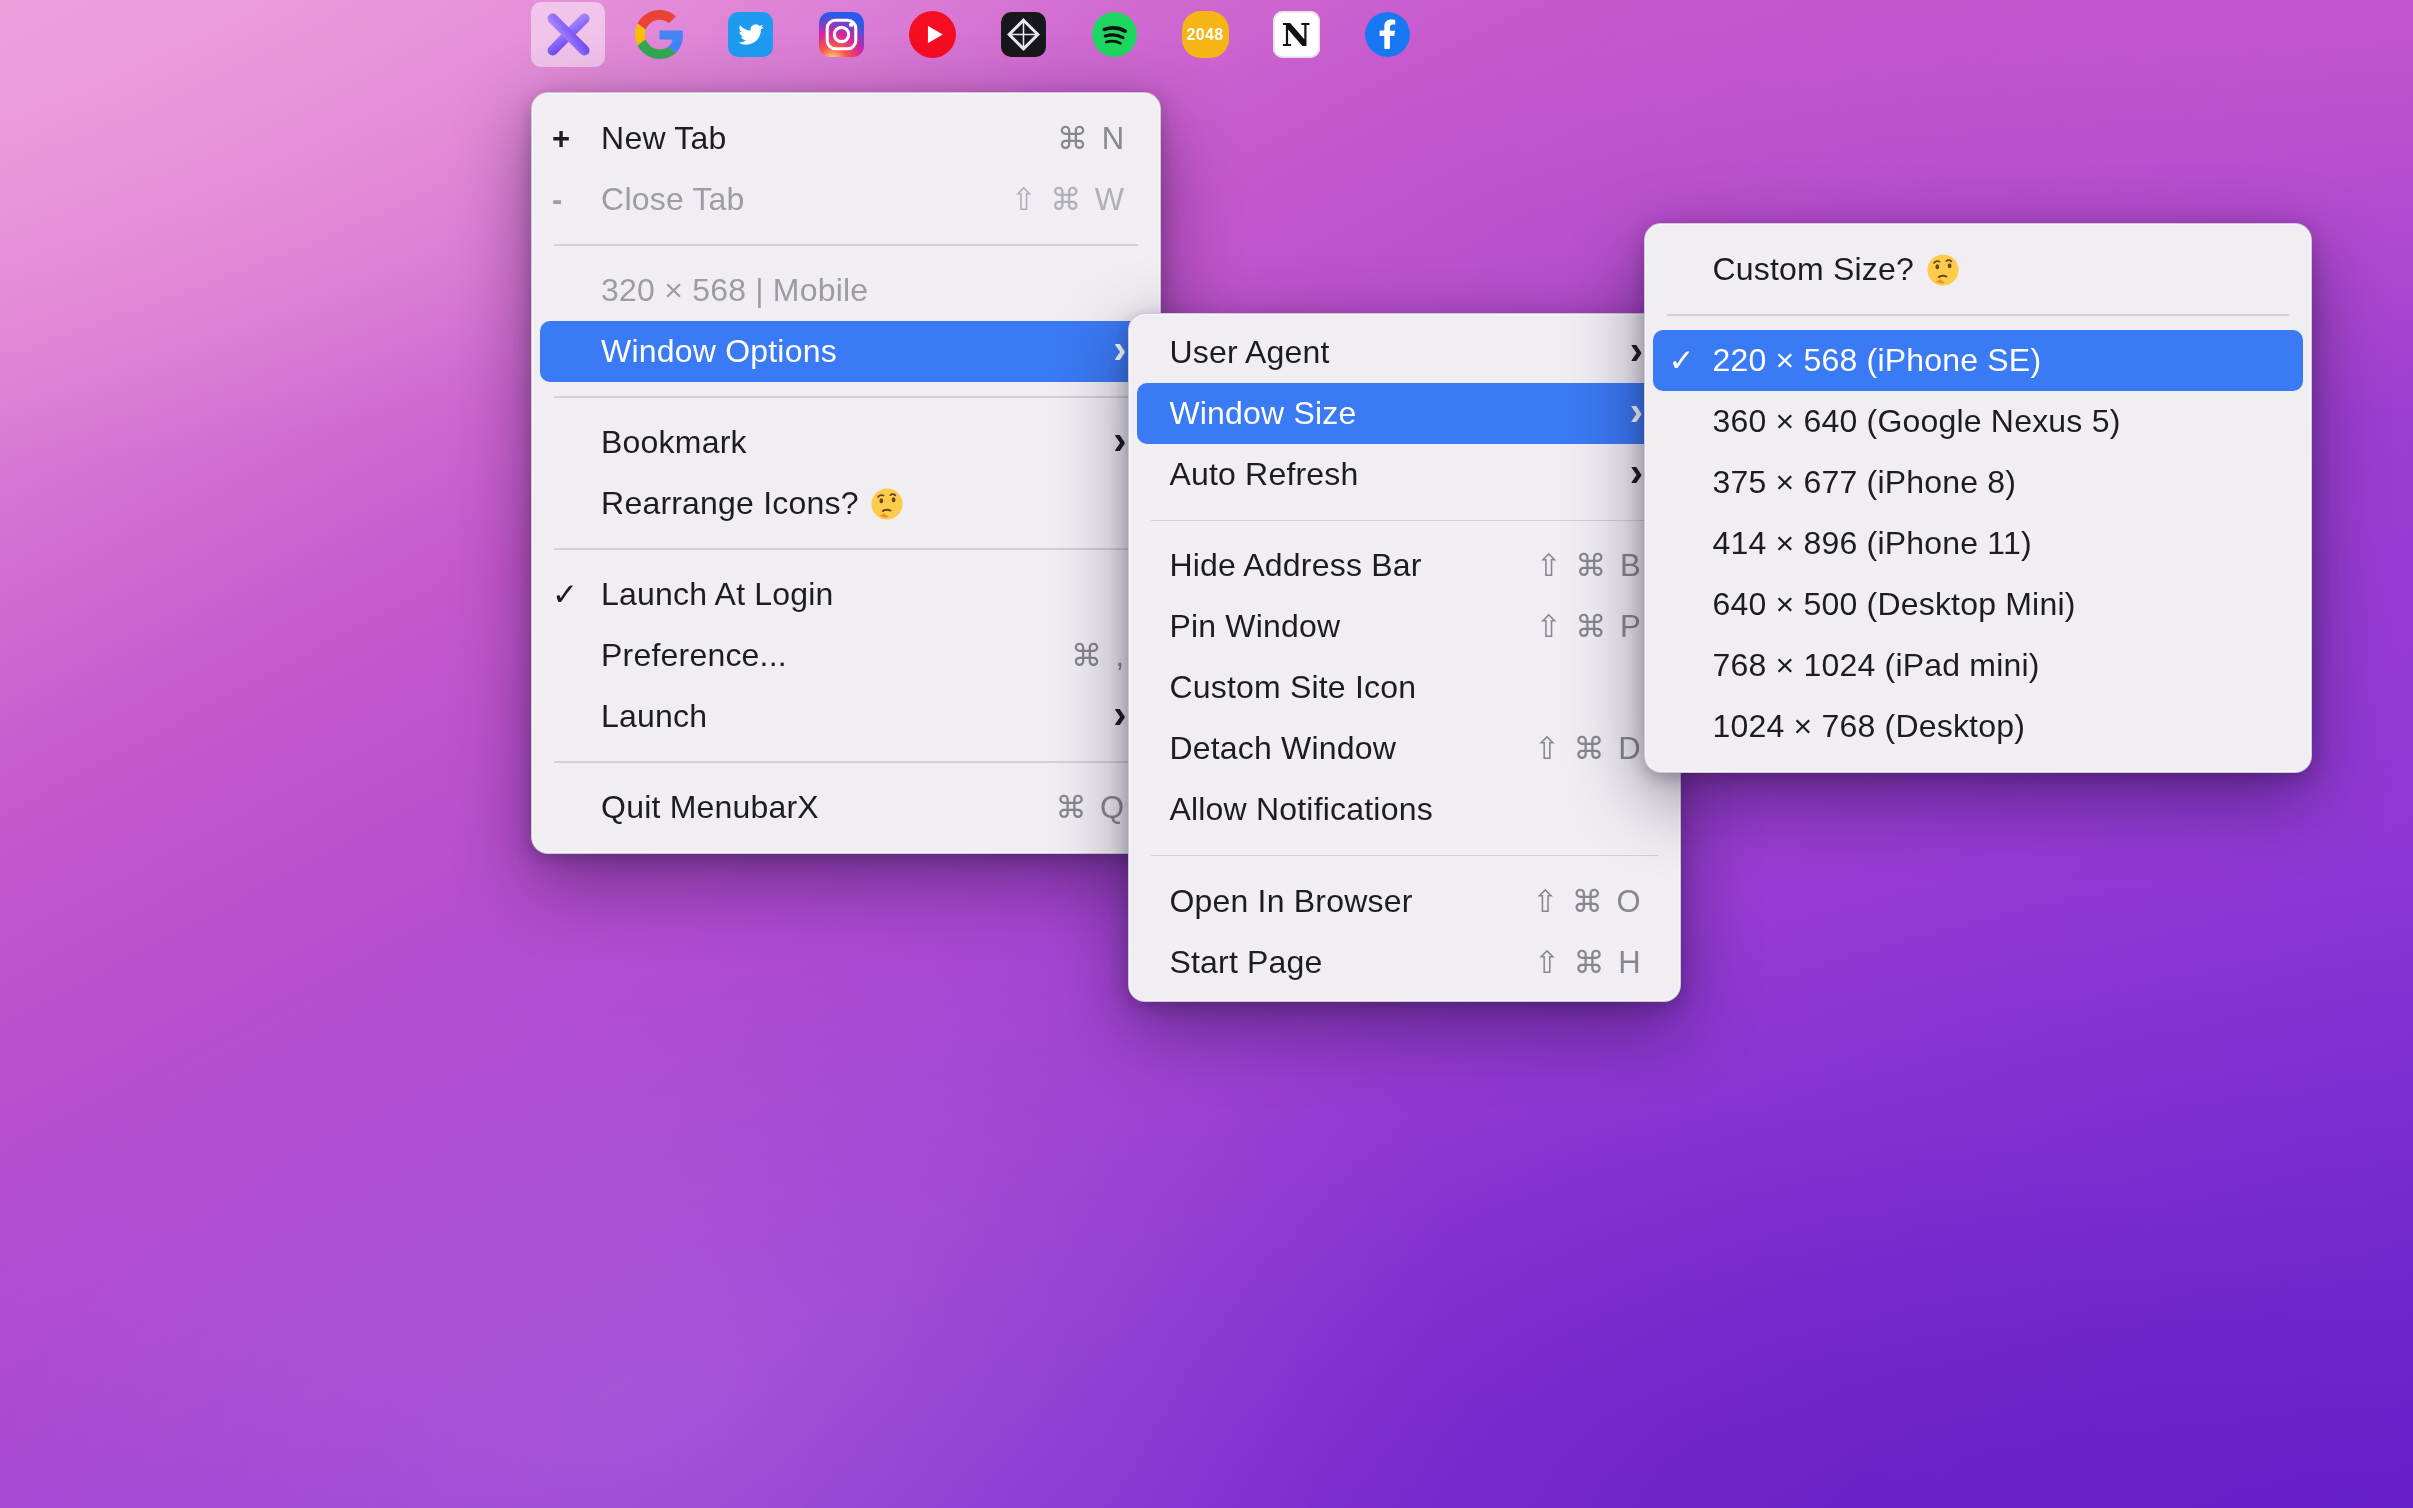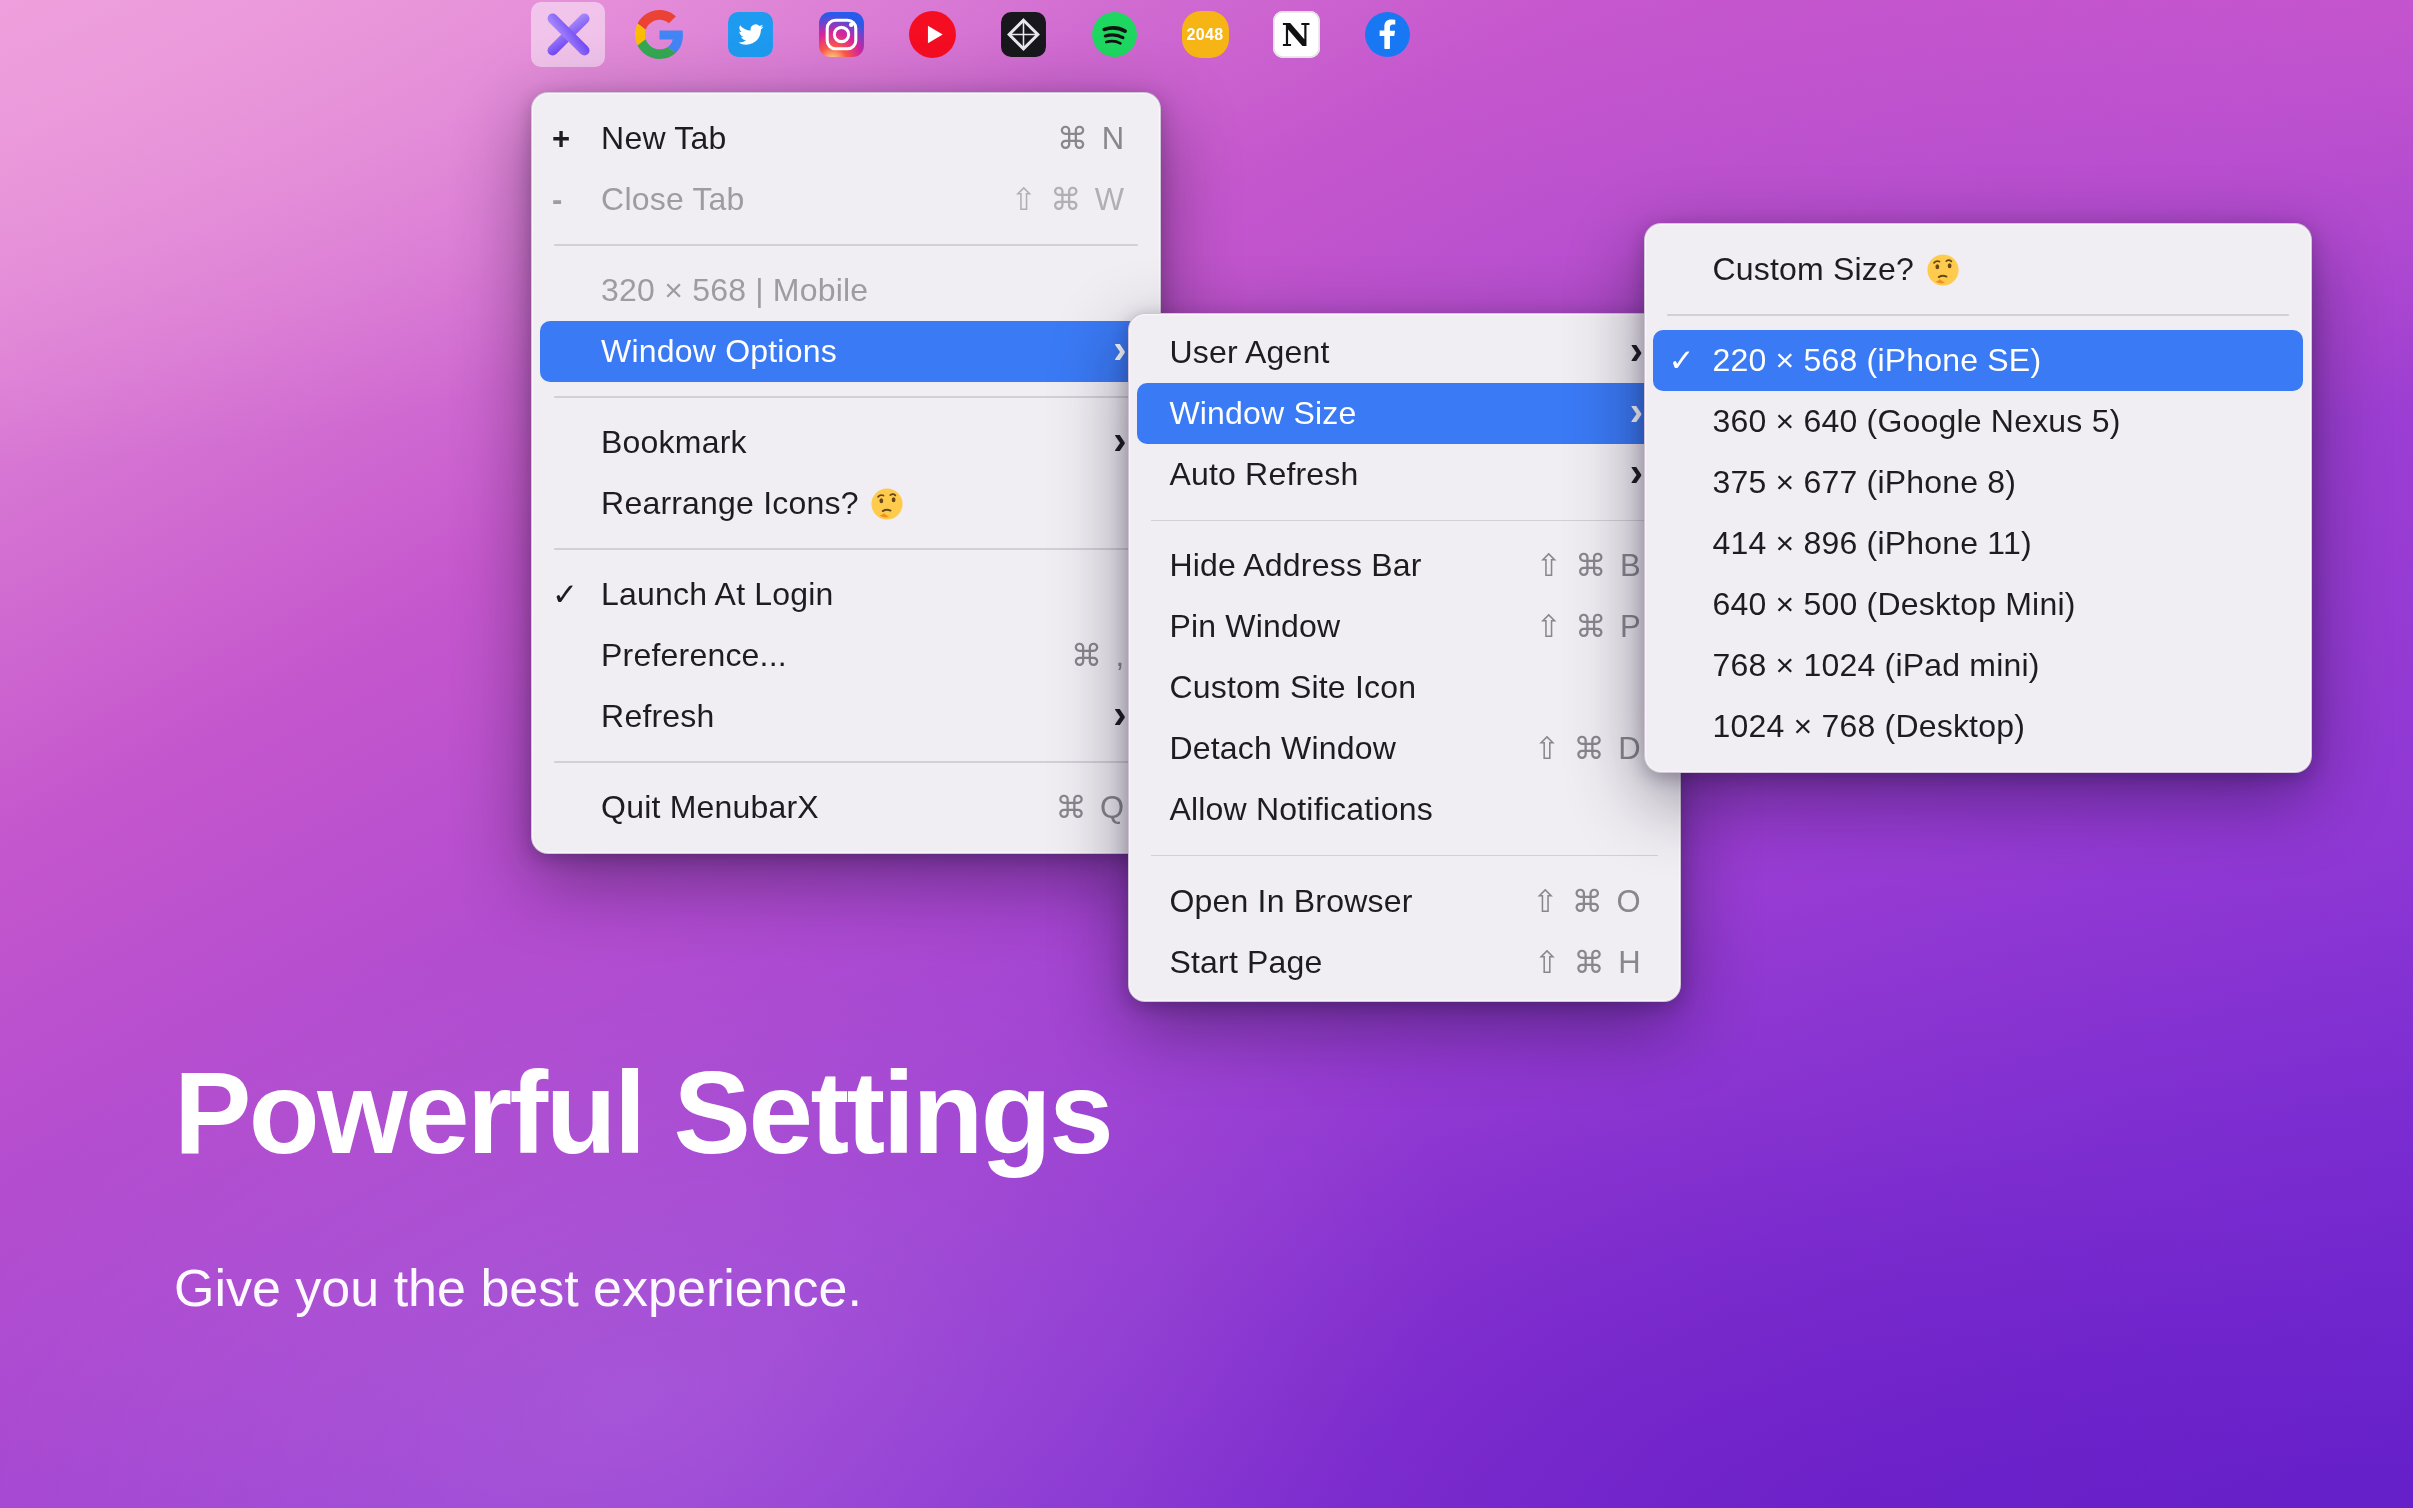--- a/index.html
+++ b/index.html
@@ -211,21 +211,21 @@
         <span class="sp"></span>
       </div>
       <div class="mi">
         <span class="chk"></span>
         <span class="lbl">Preference...</span>
         <span class="sp"></span>
         <span class="sc">⌘ ,</span>
       </div>
       <div class="mi">
         <span class="chk"></span>
-        <span class="lbl">Refresh</span>
+        <span class="lbl">Launch</span>
         <span class="sp"></span>
         <span class="chev">›</span>
       </div>
       <div class="sep"></div>
       <div class="mi">
         <span class="chk"></span>
         <span class="lbl">Quit MenubarX</span>
         <span class="sp"></span>
         <span class="sc">⌘ Q</span>
       </div>
@@ -328,18 +328,14 @@
         <span class="lbl">768 × 1024 (iPad mini)</span>
         <span class="sp"></span>
       </div>
       <div class="mi">
         <span class="chk"></span>
         <span class="lbl">1024 × 768 (Desktop)</span>
         <span class="sp"></span>
       </div>
     </div>
 
-  <div class="hero">
-    <h1>Powerful Settings</h1>
-    <p>Give you the best experience.</p>
-  </div>
 </div>
 
 
 </body></html>

